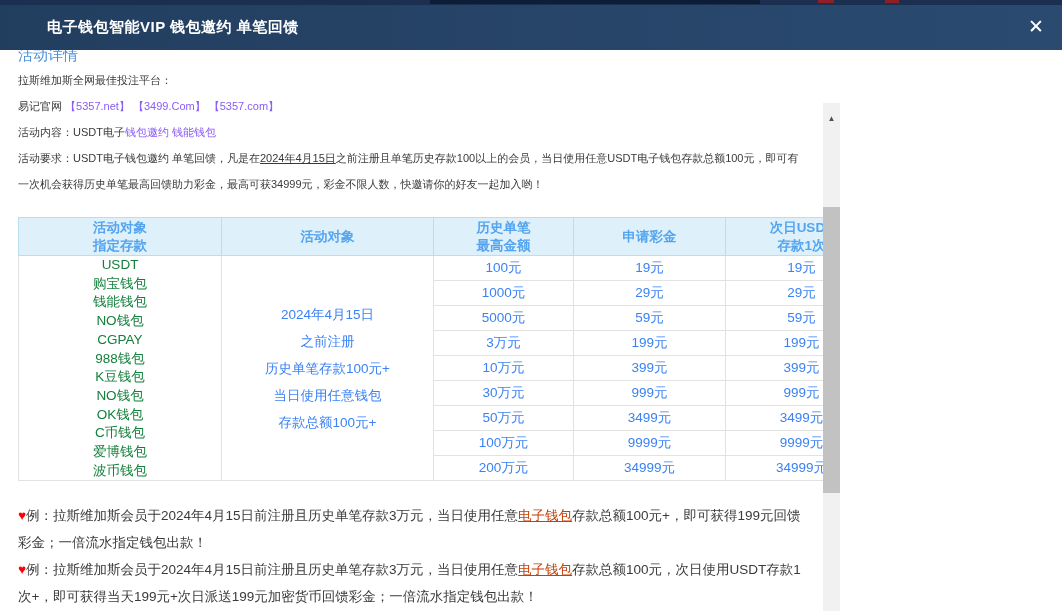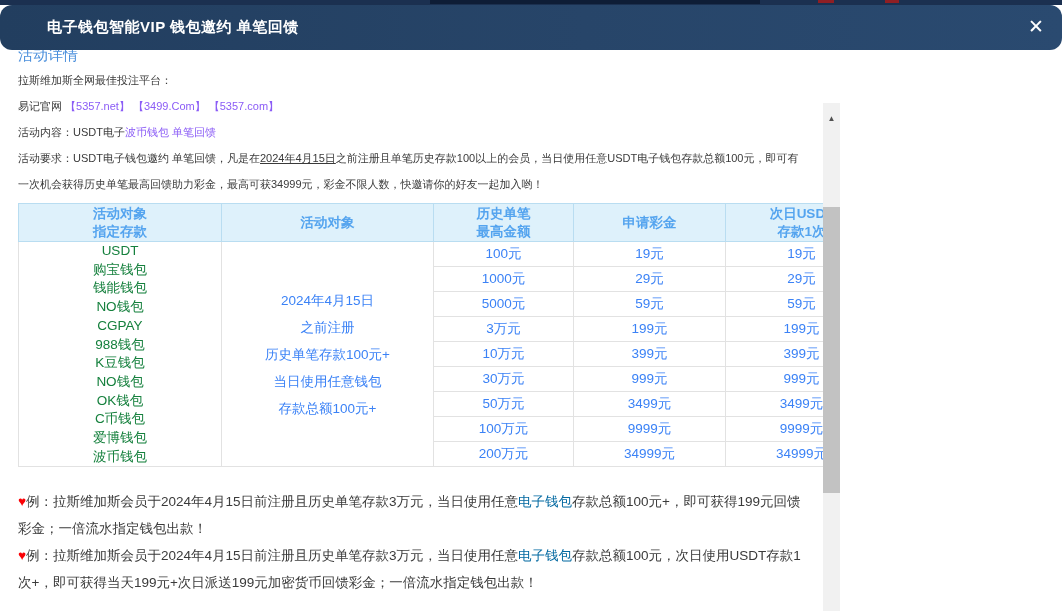--- a/index.html
+++ b/index.html
@@ -9,53 +9,53 @@
 
   
   .backdrop-strip { position:absolute; top:0; left:0; width:1062px; height:5px; background:#1b3050; }
   .remnant-dark { position:absolute; top:0; left:430px; width:330px; height:4px; background:#0e1d36; }
   .remnant-red1 { position:absolute; top:0; left:818px; width:16px; height:3px; background:#8f1f24; }
   .remnant-red2 { position:absolute; top:0; left:885px; width:14px; height:3px; background:#8f1f24; }
 
   
   .modal-header { position:absolute; top:5px; left:0; width:1062px; height:45px;
     background:linear-gradient(90deg,#223e5f 0%,#274569 55%,#2a4a70 100%);
-    display:flex; align-items:center;border-radius:12px; }
+    display:flex; align-items:center; }
   .modal-title { color:#ffffff; font-size:15px; font-weight:bold; padding-left:47px; letter-spacing:0.5px; }
   .close-btn { position:absolute; right:18px; top:11px; color:#ffffff; font-size:19px;
     font-weight:bold; cursor:pointer; line-height:22px; }
 
   
   .modal-body { position:absolute; top:50px; left:0; width:840px; height:561px;
     background:#fff; overflow:hidden; }
   .content { padding:0 34px 0 18px; }
 
   .section-heading { margin-top:-7px; font-size:15px; line-height:24px; color:#4a8fdc; font-weight:normal; }
 
   .detail-line { font-size:11px; line-height:26px; color:#3a3a3a; }
   .red-text { color:#8b5cf6; }
   .u-date { text-decoration:underline; }
 
   
-  table { border-collapse:collapse; table-layout:fixed; width:1010px; margin-top:6px; }
+  table { border-collapse:collapse; table-layout:fixed; width:1010px; margin-top:20px; }
   thead th { background:#def1fb; color:#54a4ef; border:1px solid #b9ddf1;
     font-size:13.5px; font-weight:bold; height:38px; vertical-align:middle; }
   thead th span { display:block; line-height:18px; }
   thead th span:empty { display:none; }
   tbody td { border:1px solid #e2e2e2; text-align:center; vertical-align:middle;
     font-size:13.5px; color:#3b82f6; height:25px; }
   td.wallet-cell { color:#15803d; }
   td.wallet-cell div { line-height:18.7px; }
   td.cond-cell div, td.withdraw-cell div { line-height:27px; }
 
   
   .examples { margin-top:21px; }
   .example-line { font-size:13.5px; line-height:27px; color:#3a3a3a; }
   .heart { color:#fb0005; }
-  .wallet-link { color:#0369a1; cursor:pointer; }
+  .wallet-link { color:#c2410c; text-decoration:underline; cursor:pointer; }
 
   
   .scrollbar { position:absolute; top:53px; right:0; width:17px; height:558px; background:#f1f1f1; }
   .sb-arrow { position:absolute; left:0; width:17px; height:16px; color:#505050;
     font-size:8px; text-align:center; line-height:16px; cursor:pointer; }
   .sb-arrow.up { top:8px; }
   .sb-thumb { position:absolute; top:104px; left:0; width:17px; height:286px; background:#c2c2c2; cursor:pointer; }
 </style>
 </head>
 <body>
@@ -78,21 +78,21 @@
 
       <h3 class="section-heading">活动详情</h3>
 
       <p class="detail-line">
         <span>拉斯维加斯全网最佳投注平台：</span>
       </p>
       <p class="detail-line">
         <span>易记官网 </span><span class="red-text">【5357.net】 【3499.Com】 【5357.com】</span>
       </p>
       <p class="detail-line">
-        <span>活动内容：USDT电子</span><span class="red-text">波币钱包 单笔回馈</span>
+        <span>活动内容：USDT电子</span><span class="red-text">钱包邀约 钱能钱包</span>
       </p>
       <p class="detail-line">
         <span>活动要求：USDT电子钱包邀约 单笔回馈，凡是在</span><span class="u-date">2024年4月15日</span><span>之前注册且单笔历史存款100以上的会员，当日使用任意USDT电子钱包存款总额100元，即可有一次机会获得历史单笔最高回馈助力彩金，最高可获34999元，彩金不限人数，快邀请你的好友一起加入哟！</span>
       </p>
 
       <table>
         <colgroup>
           <col style="width:203px">
             <col style="width:212px">
             <col style="width:140px">

